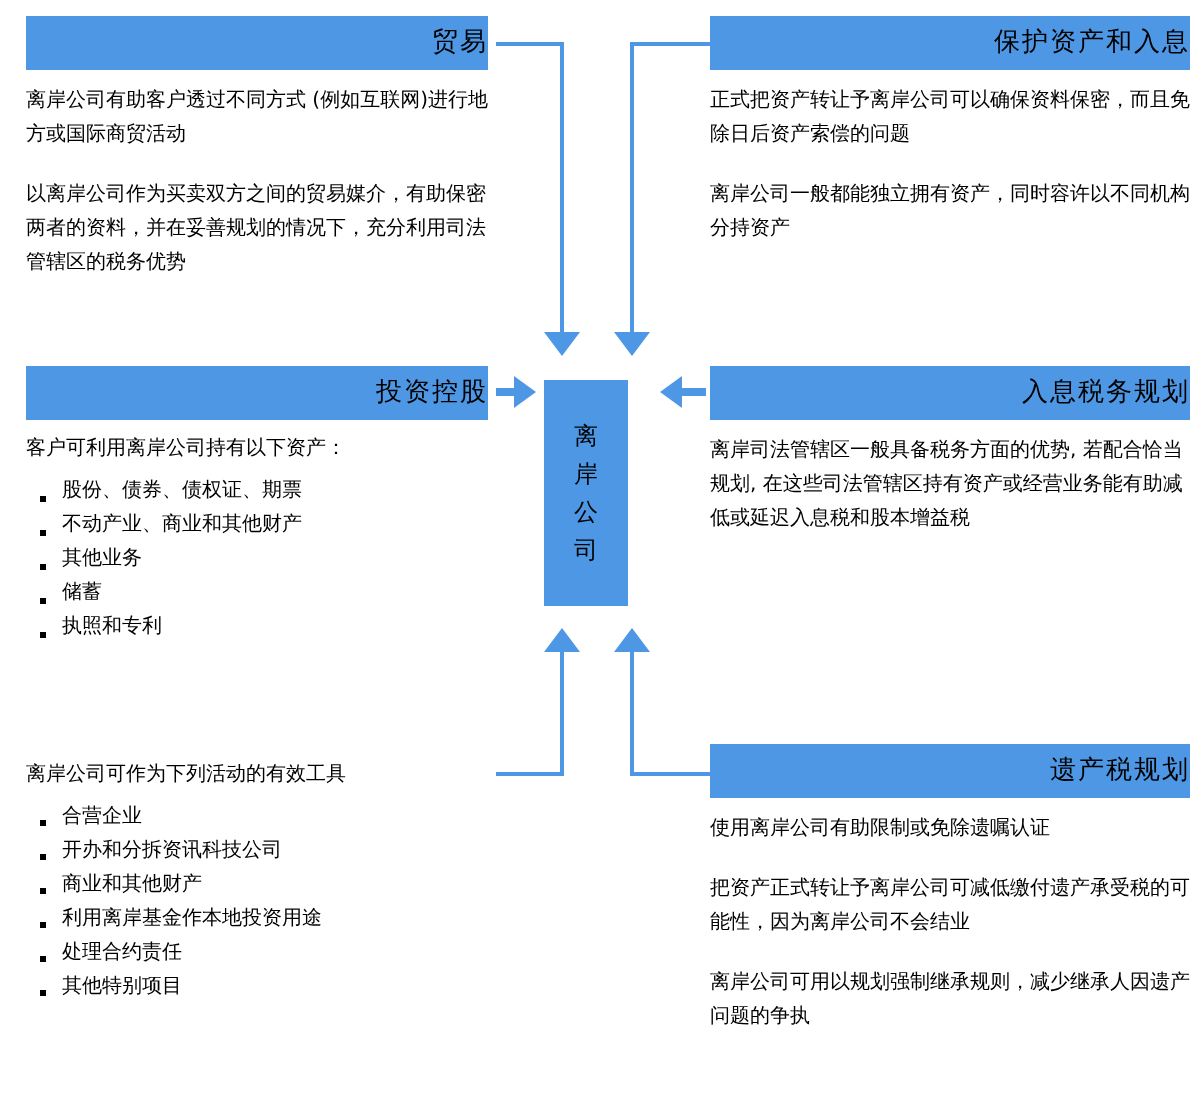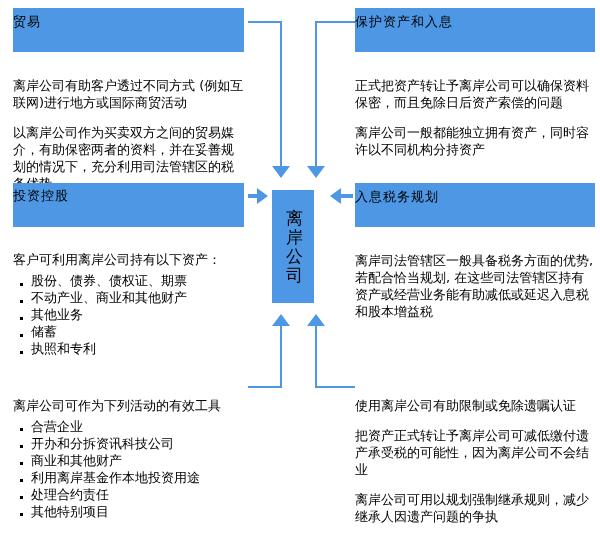--- a/index.html
+++ b/index.html
@@ -19,30 +19,30 @@
     width: 600px;
     height: 558px;
   }
   .panel {
     position: absolute;
   }
   .panel-header {
     background: #4d97e5;
     color: #000000;
     font-size: 13px;
-    text-align: left;
+    text-align: right;
     line-height: 27px;
-    height: 44px;
+    height: 27px;
     letter-spacing: 1px;
   }
   .panel-body {
-    font-size: 13px;
+    font-size: 10px;
     line-height: 17px;
     color: #000000;
-    padding-top: 25px;
+    padding-top: 7px;
   }
   .para {
     margin: 0 0 13px 0;
   }
   .para:last-child {
     margin-bottom: 0;
   }
   .bullets {
     list-style: none;
     margin: 4px;
@@ -72,21 +72,21 @@
     left: 272px;
     top: 190px;
     width: 42px;
     height: 113px;
     background: #4d97e5;
     display: flex;
     align-items: center;
     justify-content: center;
   }
   #center-node .vtext {
-    font-size: 17px;
+    font-size: 12px;
     line-height: 19px;
     text-align: center;
     color: #000;
     width: 14px;
     word-break: break-all;
   }
 
   
   .line {
     position: absolute;
@@ -179,20 +179,21 @@
         <li>开办和分拆资讯科技公司</li>
         <li>商业和其他财产</li>
         <li>利用离岸基金作本地投资用途</li>
         <li>处理合约责任</li>
         <li>其他特别项目</li>
       </ul>
     </div>
   </div>
 
   <div class="panel" style="left:355px; top:372px; width:240px;">
+    <div class="panel-header">遗产税规划</div>
     <div class="panel-body">
       <p class="para">使用离岸公司有助限制或免除遗嘱认证</p>
       <p class="para">把资产正式转让予离岸公司可减低缴付遗产承受税的可能性，因为离岸公司不会结业</p>
       <p class="para">离岸公司可用以规划强制继承规则，减少继承人因遗产问题的争执</p>
     </div>
   </div>
 
   <div id="center-node">
     <div class="vtext">离岸公司</div>
   </div>

